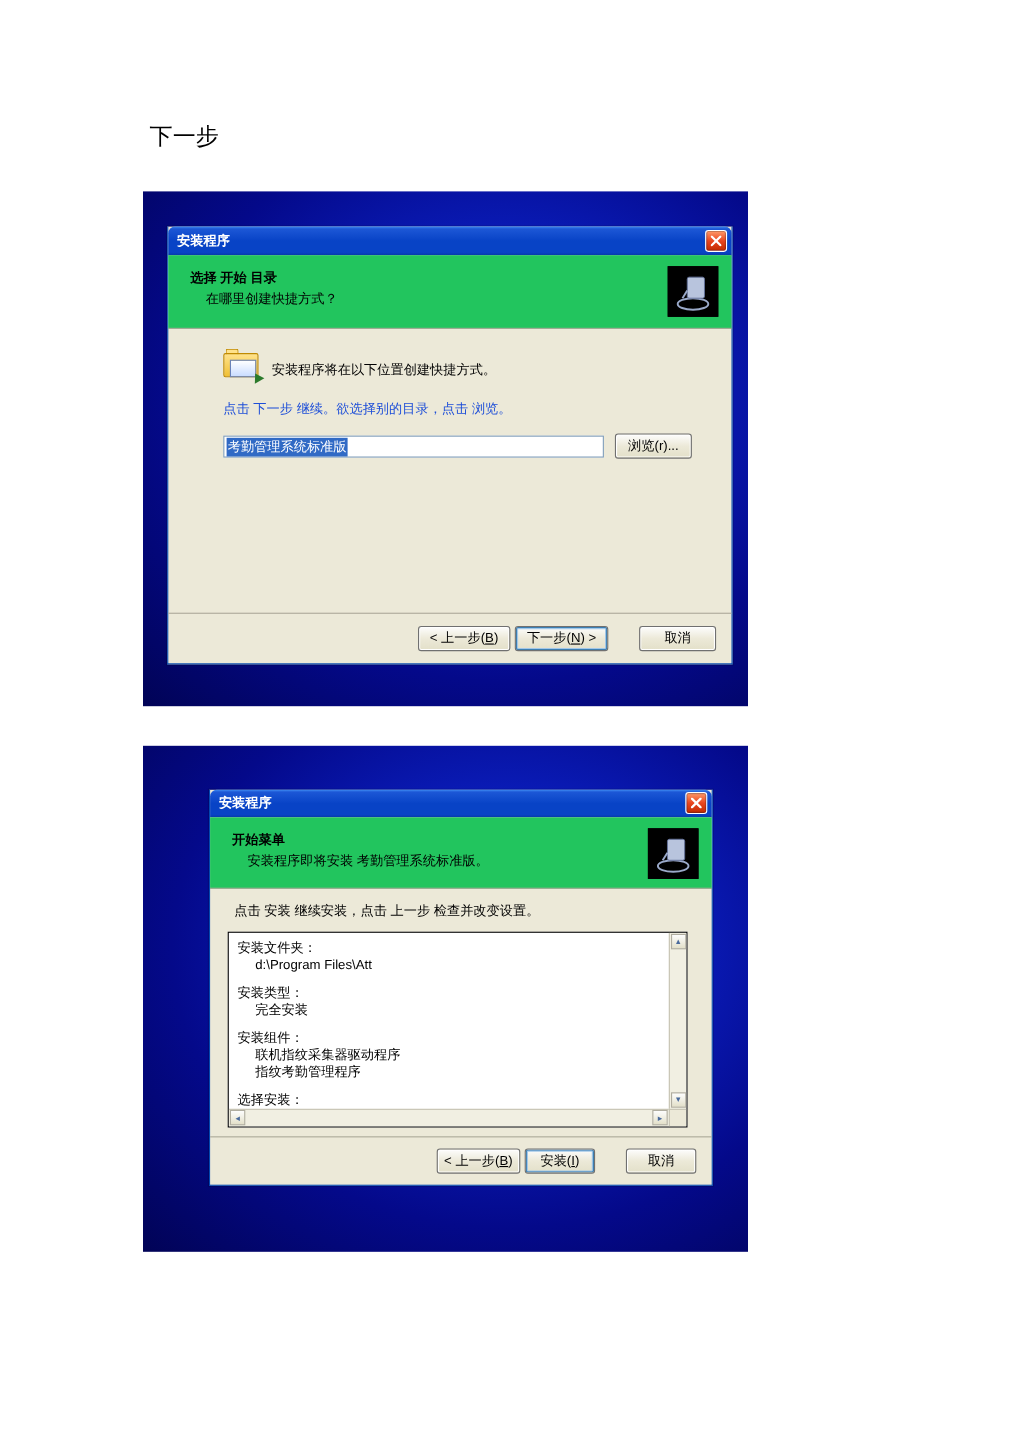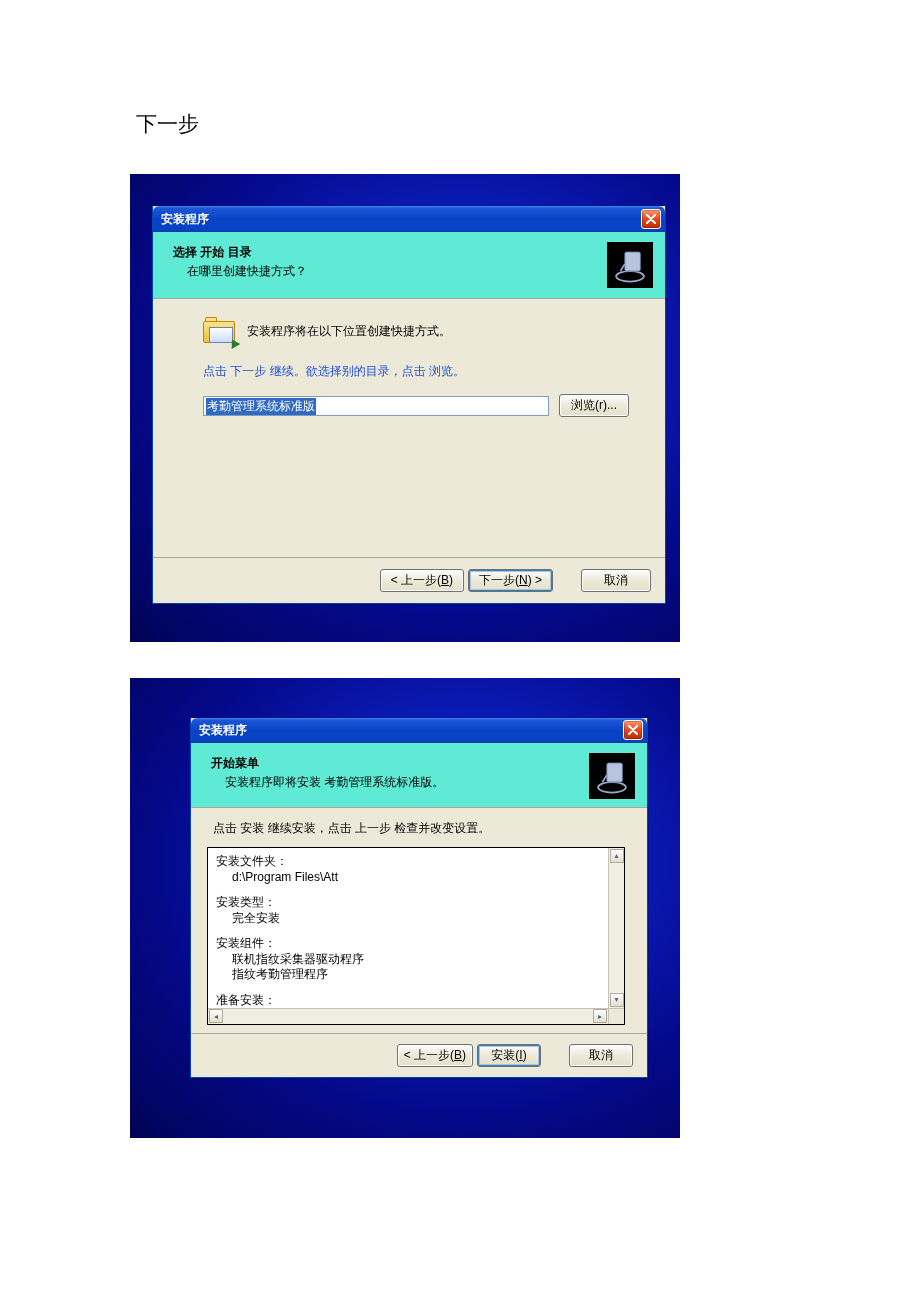--- a/index.html
+++ b/index.html
@@ -57,40 +57,40 @@
     width: 20px; height: 20px;
     background: linear-gradient(to bottom, #ff9a6a, #e8461f 50%, #c22a00);
     border: 1px solid #fff;
     border-radius: 3px;
     display:flex; align-items:center; justify-content:center;
     box-shadow: inset 0 0 0 1px rgba(0,0,0,.2);
   }
   .closebtn svg { width: 10px; height:10px; }
 
   .banner {
-    background: #5eead4;
+    background: #22c55e;
     padding: 10px 12px 10px 20px;
     border-bottom: 1px solid #aca899;
     display:flex;
     align-items:flex-start;
     gap: 8px;
     min-height:58px;
   }
   .banner-text { flex:1; padding-top:2px; }
   .banner-title { font-weight: bold; color:#000; font-size:12px; }
   .banner-sub { color:#000; font-size:12px; margin-left: 14px; margin-top:2px; }
   .banner-icon {
     width: 46px; height: 46px;
     background: #000;
     border: 1px solid #000;
     display:flex; align-items:center; justify-content:center;
   }
 
   .body1 { flex:1; padding: 18px 36px 10px 50px; }
-  .icon-row { display:flex; align-items:center; gap:12px; margin-bottom: 18px;}
+  .icon-row { display:flex; align-items:flex-end; gap:12px; margin-bottom: 18px;}
   .folder-icon {
     width: 32px; height: 28px;
     position: relative;
   }
   .folder-back {
     position:absolute; left:0; top:4px; width:32px; height:22px;
     background: linear-gradient(to bottom, #ffe28a, #f0c034);
     border:1px solid #c08a00;
     border-radius: 2px;
   }
@@ -301,21 +301,21 @@
           <div class="sb-group">
             <div class="sb-line">安装类型：</div>
             <div class="sb-line sb-indent">完全安装</div>
           </div>
           <div class="sb-group">
             <div class="sb-line">安装组件：</div>
             <div class="sb-line sb-indent">联机指纹采集器驱动程序</div>
             <div class="sb-line sb-indent">指纹考勤管理程序</div>
           </div>
           <div class="sb-group">
-            <div class="sb-line">准备安装：</div>
+            <div class="sb-line">选择安装：</div>
             <div class="sb-line sb-indent">考勤管理系统标准版</div>
           </div>
 
           <div class="vscroll">
             <div class="arr">▴</div>
             <div class="arr">▾</div>
           </div>
           <div class="hscroll">
             <div class="arr">◂</div>
             <div class="arr">▸</div>

